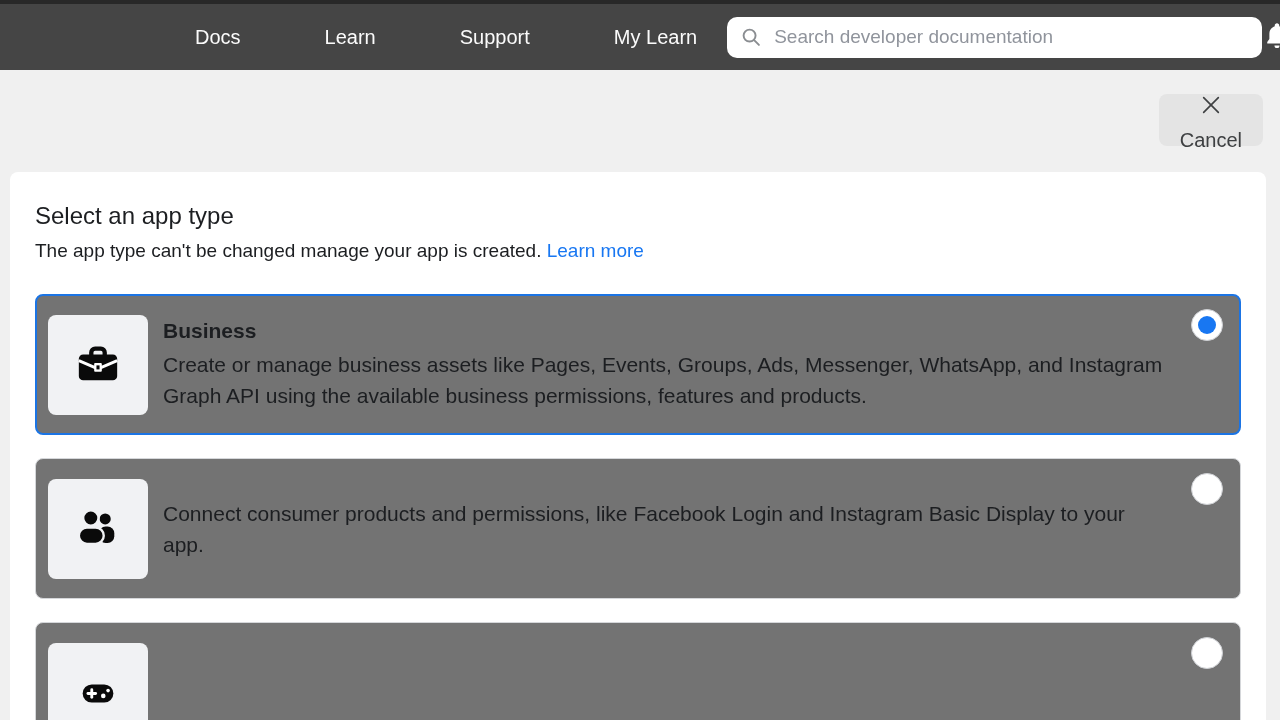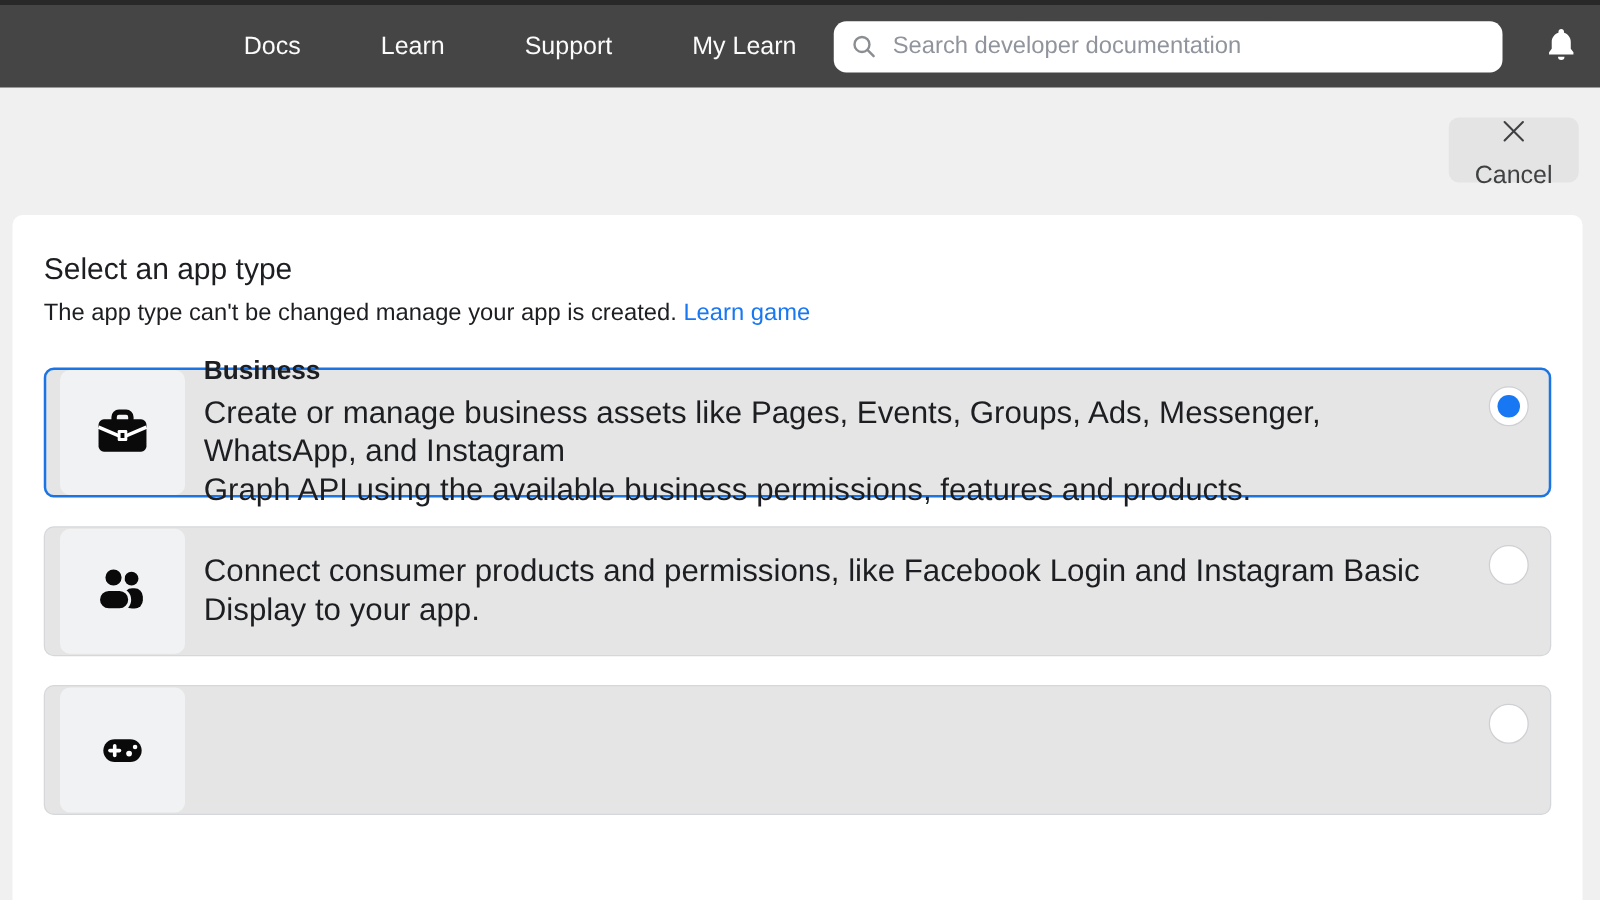--- a/index.html
+++ b/index.html
@@ -8,21 +8,21 @@
     background:#f0f0f0;
     font-family:"Liberation Sans", sans-serif;
     color:#1c1e21;
   }
   
   .topbar{
     position:absolute;top:0;left:0;width:1280px;height:70px;
     background:#454545;border-top:4px solid #282828;box-sizing:border-box;
     display:flex;align-items:center;padding:0 14px 0 195px;
   }
-  .nav{display:flex;gap:64px;align-items:flex-end;}
+  .nav{display:flex;gap:84px;align-items:flex-end;}
   .nav-item{color:#fbfbfb;font-size:20px;cursor:pointer;white-space:nowrap;}
   .searchbox{
     margin-left:30px;width:535px;height:41px;background:#ffffff;
     border-radius:10px;display:flex;align-items:center;
     padding:0 13px;box-sizing:border-box;gap:11px;flex:none;
   }
   .searchbox svg{flex:none;display:block;}
   .search-input{
     border:none;outline:none;background:transparent;flex:1;
     font-family:Liberation Sans, sans-serif;
@@ -42,32 +42,32 @@
     position:absolute;top:172px;left:10px;right:14px;bottom:-10px;
     background:#ffffff;border-radius:8px 8px 0 0;
     padding:30px 25px 0 25px;box-sizing:border-box;
   }
   .page-title{font-size:24px;font-weight:400;margin:0 0 10px 0;color:#1c1e21;}
   .page-subtitle{font-size:19px;margin:0;color:#1c1e21;}
   .learn-more{color:#1877f2;text-decoration:none;cursor:pointer;}
   
   .cards{margin-top:32px;}
   .card{
-    position:relative;height:104px;border:1px solid #d5d7da;border-radius:8px;
+    position:relative;height:141px;border:1px solid #d5d7da;border-radius:8px;
     margin-bottom:23px;display:flex;align-items:center;
-    padding-left:12px;box-sizing:border-box;background:#e5e5e5;cursor:pointer;
+    padding-left:12px;box-sizing:border-box;background:#737373;cursor:pointer;
   }
   .card.selected{border:2px solid #1b74e4;padding-left:11px;}
   .tile{
     width:100px;height:100px;border-radius:8px;background:#f1f2f4;
     display:flex;align-items:center;justify-content:center;flex:none;
   }
   .card-text{margin-left:15px;padding-right:70px;}
   .card-title{font-size:21px;font-weight:700;margin:0 0 6px 0;color:#1c1e21;}
-  .card-desc{font-size:25px;line-height:31px;color:#1c1e21;white-space:pre-line;}
+  .card-desc{font-size:21px;line-height:31px;color:#1c1e21;white-space:pre-line;}
   .radio{
     position:absolute;top:14px;right:17px;width:32px;height:32px;
     border:1.5px solid #ced0d4;border-radius:50%;background:#ffffff;
     box-sizing:border-box;display:flex;align-items:center;justify-content:center;
   }
   .card.selected .radio{top:13px;right:16px;}
   .radio-dot{width:18px;height:18px;border-radius:50%;background:#1877f2;display:none;}
   .card.selected .radio-dot{display:block;}
 </style>
 </head>
@@ -106,21 +106,21 @@
       <line x1="20" y1="4" x2="4" y2="20" stroke="#3e4042" stroke-width="1.8" stroke-linecap="round"></line>
     </svg>
   </span>
   <span>Cancel</span>
 </div>
 
 <div class="panel">
   <h1 class="page-title">Select an app type</h1>
   <p class="page-subtitle">
     <span>The app type can't be changed manage your app is created.</span>
-    <a class="learn-more">Learn game</a>
+    <a class="learn-more">Learn more</a>
   </p>
 
   <div class="cards">
 
     <div class="card selected">
       <div class="tile">
         <svg width="46" height="46" viewBox="0 0 48 48">
           <rect x="17" y="7" width="14" height="12" rx="4" fill="none" stroke="#0a0a0a" stroke-width="4.5"></rect>
           <rect x="4" y="13" width="40" height="27" rx="4.5" fill="#0a0a0a"></rect>
           <path d="M4 19.5 L24 28 L44 19.5" stroke="#ffffff" stroke-width="3" fill="none"></path>

